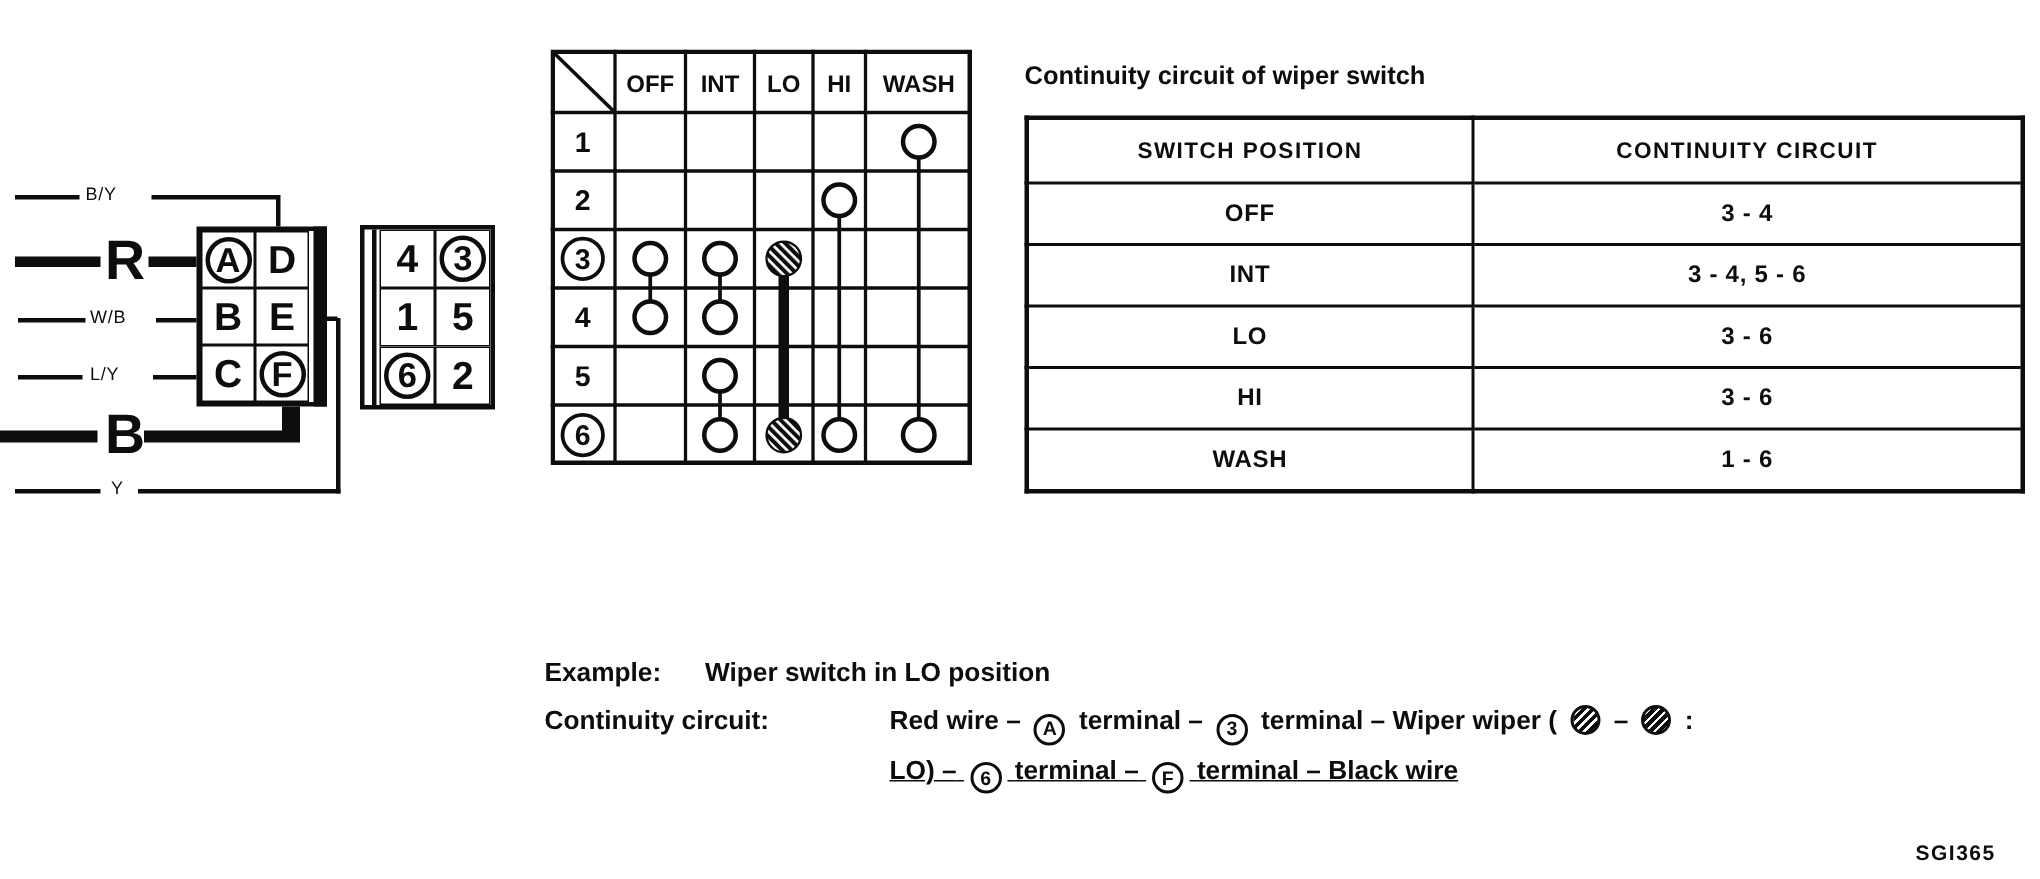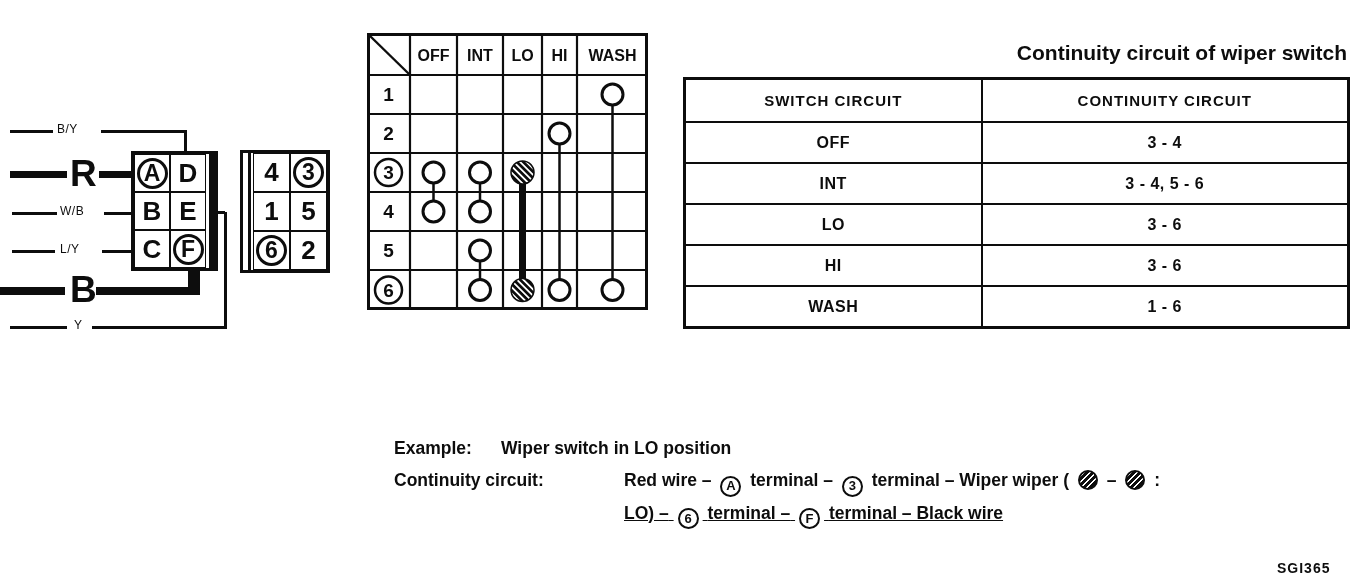--- a/index.html
+++ b/index.html
@@ -22,21 +22,21 @@
   .glyph{display:flex;align-items:center;justify-content:center;}
   .glyph.ring{border:3px solid #0d0d0d;border-radius:50%;width:31px;height:31px;box-sizing:border-box;font-size:23px;}
   
   .mtitle{position:absolute;font-weight:700;font-size:17px;letter-spacing:1px;text-align:center;}
   
   table.ctable{position:absolute;border-collapse:collapse;table-layout:fixed;background:#fff;}
   table.ctable th,table.ctable td{border:2.5px solid #0d0d0d;text-align:center;vertical-align:middle;padding:0;}
   table.ctable{border:3.5px solid #0d0d0d;}
   table.ctable th{height:41px;font-size:15px;font-weight:700;letter-spacing:1px;}
   table.ctable td{height:39px;font-size:16px;font-weight:700;letter-spacing:0.5px;}
-  .ttitle{position:absolute;font-weight:700;font-size:21px;text-align:right;}
+  .ttitle{position:absolute;font-weight:700;font-size:17px;text-align:left;}
   
   .example{position:absolute;font-weight:700;font-size:17.5px;line-height:32px;white-space:nowrap;}
   .exlabel1{display:inline-block;width:107px;}
   .exlabel2{display:inline-block;width:230px;}
   .exline3{padding-left:230px;text-decoration:underline;}
   .tring{display:inline-flex;align-items:center;justify-content:center;width:21px;height:21px;
          border:2.5px solid #0d0d0d;border-radius:50%;font-size:13px;font-weight:700;
          vertical-align:-4px;margin:0 4px;box-sizing:border-box;background:#fff;}
   .thatch{display:inline-block;width:20px;height:20px;border:2px solid #0d0d0d;border-radius:50%;
           vertical-align:-4px;margin:0 4px;box-sizing:border-box;
@@ -181,21 +181,21 @@
     </svg>
 
   <div class="ttitle" style="left:683px;top:41px;width:664px;">Continuity circuit of wiper switch</div>
   <table class="ctable" style="left:683px;top:77px;width:664px;">
     <colgroup>
         <col style="width:297px">
         <col style="width:367px">
       </colgroup>
     <tbody>
         <tr>
-      <th>SWITCH CIRCUIT</th>
+      <th>SWITCH POSITION</th>
       <th>CONTINUITY CIRCUIT</th>
     </tr>
     <tr>
       <td>OFF</td>
       <td>3 - 4</td>
     </tr>
     <tr>
       <td>INT</td>
       <td>3 - 4, 5 - 6</td>
     </tr>
@@ -207,21 +207,21 @@
       <td>HI</td>
       <td>3 - 6</td>
     </tr>
     <tr>
       <td>WASH</td>
       <td>1 - 6</td>
     </tr>
   </tbody>
     </table>
 
-  <div class="example" style="left:363px;top:432px;width:900px;margin-left:31px;">
+  <div class="example" style="left:363px;top:432px;width:900px;">
     <div>
       <span class="exlabel1">Example:</span><span>Wiper switch in LO position</span>
     </div>
     <div>
       <span class="exlabel2">Continuity circuit:</span><span>Red wire –</span>
       <span class="tring">A</span>
       <span>terminal –</span>
       <span class="tring">3</span>
       <span>terminal – Wiper wiper (</span>
       <span class="thatch"></span>

